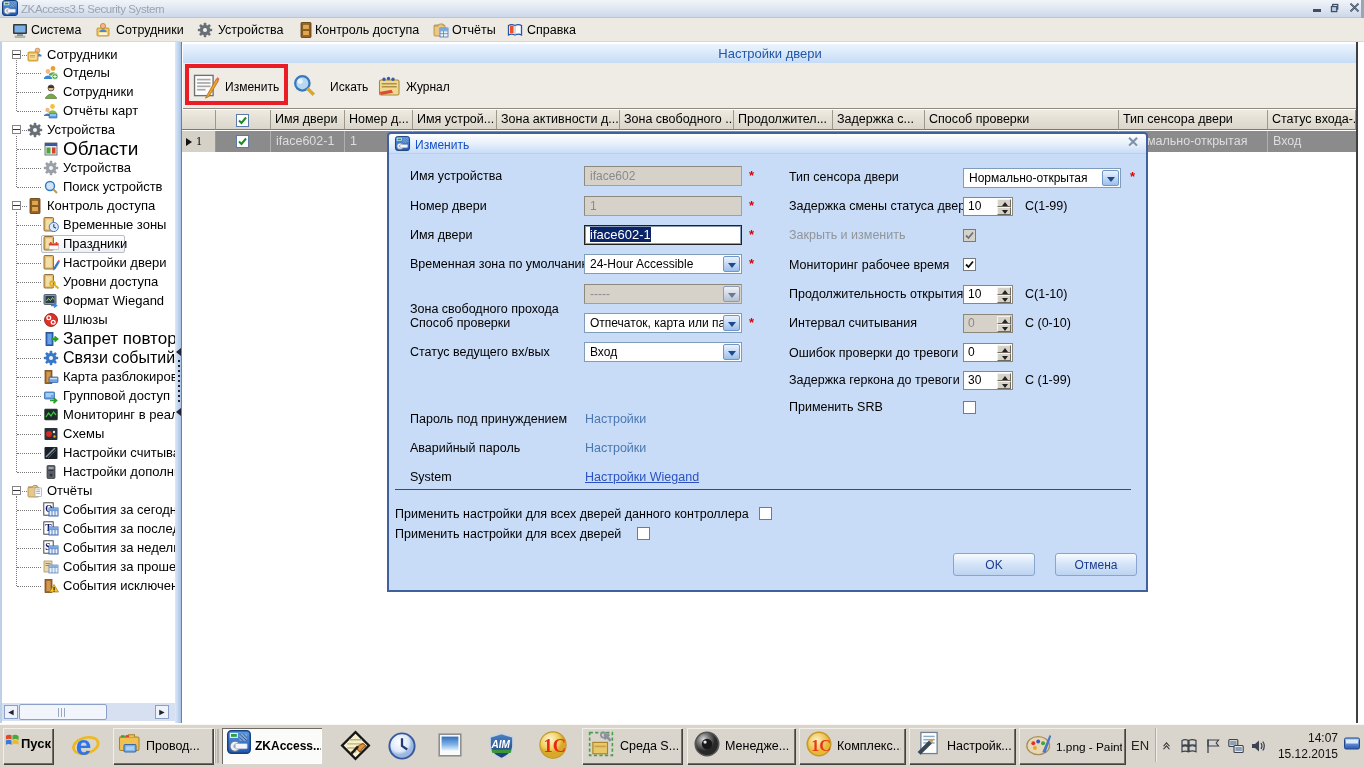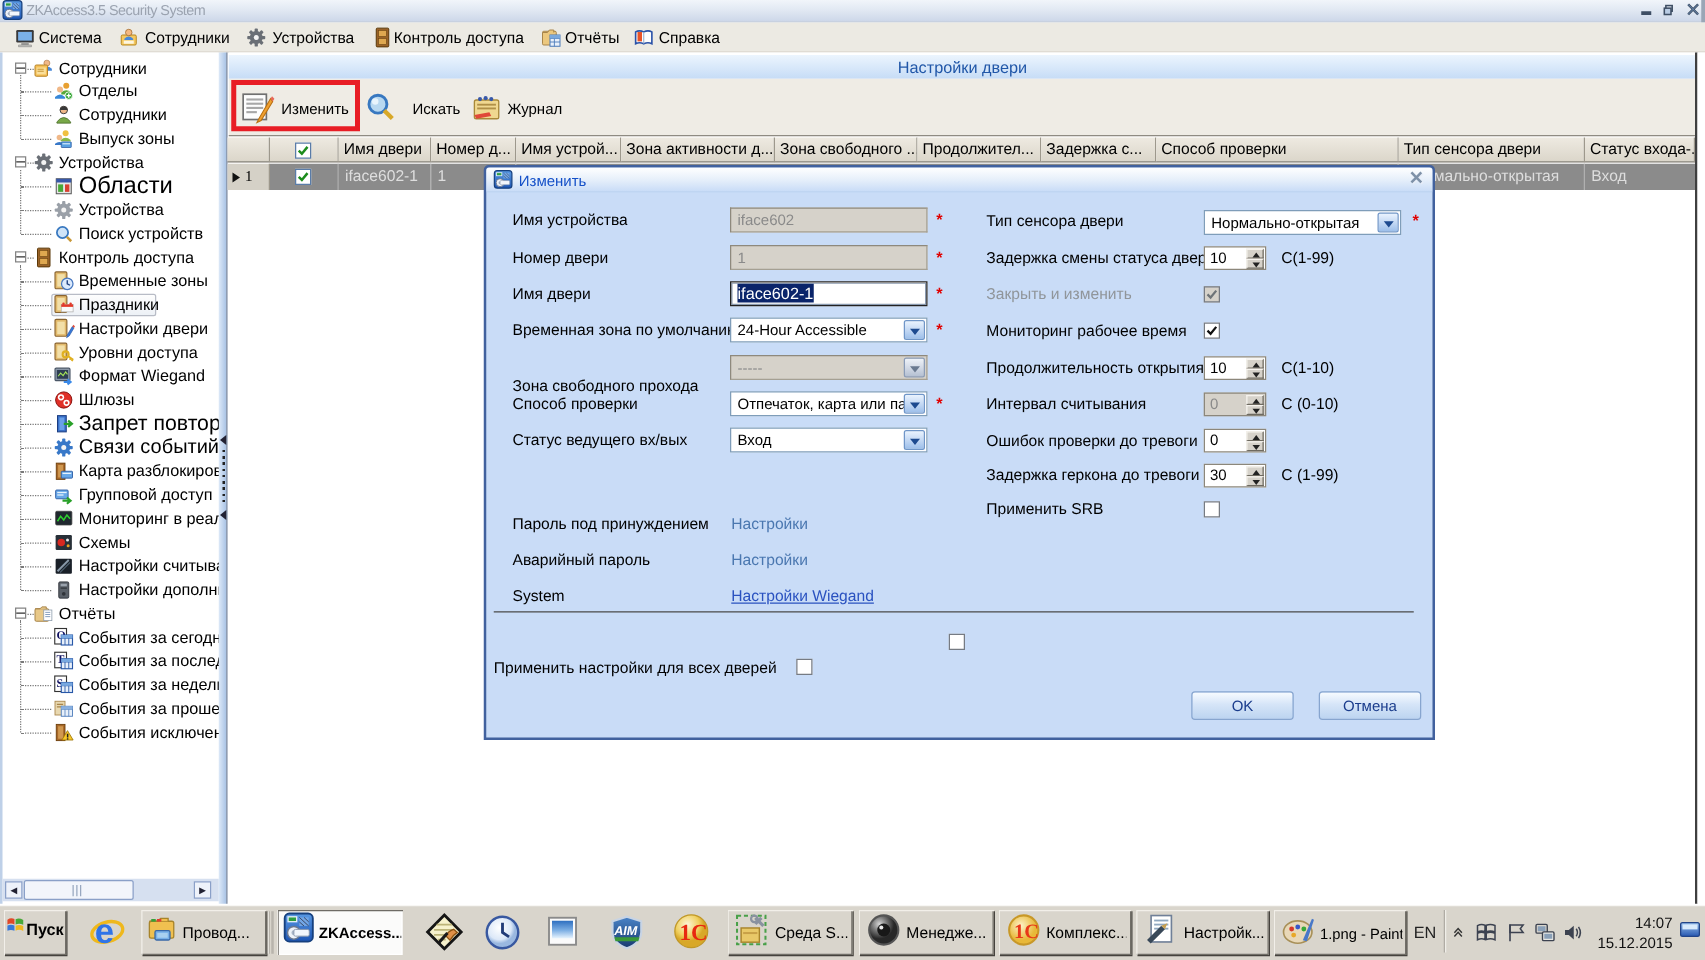--- a/index.html
+++ b/index.html
@@ -160,21 +160,21 @@
   </svg>
 <div class="a" style="left:63px;top:83.44px;height:18px;line-height:18px;font-size:13px;white-space:nowrap;width:114px;overflow:hidden">Сотрудники</div>
 <svg class="a" style="left:43px;top:103.41px" width="16" height="16" viewBox="0 0 16 16">
     <circle cx="9.5" cy="3.5" r="2.4" fill="#f0c040"></circle>
     <path d="M5.5 9 Q9.5 5.5 13.5 9 L13.5 10 L5.5 10 Z" fill="#88b848"></path>
     <circle cx="4.5" cy="7" r="2.2" fill="#f0b888"></circle>
     <path d="M1 12 Q4.5 9 8 12 L8 13 L1 13 Z" fill="#3878c8"></path>
     <rect x="6" y="10.5" width="8" height="4.5" rx="0.5" fill="#58a0e0" stroke="#2858a0" stroke-width="0.6"></rect>
     <rect x="7" y="11.5" width="6" height="1" fill="#cce4f8"></rect>
   </svg>
-<div class="a" style="left:63px;top:102.41px;height:18px;line-height:18px;font-size:13px;white-space:nowrap;width:114px;overflow:hidden">Выпуск зоны</div>
+<div class="a" style="left:63px;top:102.41px;height:18px;line-height:18px;font-size:13px;white-space:nowrap;width:114px;overflow:hidden">Отчёты карт</div>
 <div class="a exp" style="left:12px;top:125.38px"></div>
 <div class="a" style="left:13px;top:129.38px;width:7px;height:1px;background:#333"></div>
 <div class="a hln" style="left:22px;top:130.38px;width:5px"></div>
 <svg class="a" style="left:27px;top:122.38px" width="16" height="16" viewBox="0 0 16 16">
     <rect x="6.7" y="0.8" width="2.6" height="3" rx="0.7" fill="#6a6f76" transform="rotate(0 8 8)"></rect>
     <rect x="6.7" y="0.8" width="2.6" height="3" rx="0.7" fill="#6a6f76" transform="rotate(45 8 8)"></rect>
     <rect x="6.7" y="0.8" width="2.6" height="3" rx="0.7" fill="#6a6f76" transform="rotate(90 8 8)"></rect>
     <rect x="6.7" y="0.8" width="2.6" height="3" rx="0.7" fill="#6a6f76" transform="rotate(135 8 8)"></rect>
     <rect x="6.7" y="0.8" width="2.6" height="3" rx="0.7" fill="#6a6f76" transform="rotate(180 8 8)"></rect>
     <rect x="6.7" y="0.8" width="2.6" height="3" rx="0.7" fill="#6a6f76" transform="rotate(225 8 8)"></rect>
@@ -494,20 +494,21 @@
 <div class="ast" style="left:360px;top:92.9px">*</div>
 <div class="ast" style="left:360px;top:122.2px">*</div>
 <div class="ast" style="left:360px;top:180.8px">*</div>
 <div class="lab" style="left:21px;top:278px">Пароль под принуждением</div>
 <div class="lab" style="left:196px;top:278px;color:#4a77b0">Настройки</div>
 <div class="lab" style="left:21px;top:307px">Аварийный пароль</div>
 <div class="lab" style="left:196px;top:307px;color:#4a77b0">Настройки</div>
 <div class="lab" style="left:21px;top:335.5px">System</div>
 <div class="lab" style="left:196px;top:335.5px;color:#2a52c0;text-decoration:underline">Настройки Wiegand</div>
 <div class="a" style="left:6px;top:355px;width:736px;height:1px;background:#4a4a4a"></div>
+<div class="lab" style="left:6px;top:373px">Применить настройки для всех дверей данного контроллера</div>
 <div class="cb" style="left:370px;top:373px"></div>
 <div class="lab" style="left:6px;top:393px">Применить настройки для всех дверей</div>
 <div class="cb" style="left:248px;top:393px"></div>
 <div class="btn" style="left:564px;top:419px">OK</div>
 <div class="btn" style="left:666px;top:419px">Отмена</div>
 <div class="lab" style="left:400px;top:35.8px;max-width:175px;overflow:hidden">Тип сенсора двери</div>
 <div class="lab" style="left:400px;top:65.1px;max-width:175px;overflow:hidden">Задержка смены статуса двери</div>
 <div class="lab" style="left:400px;top:94.4px;max-width:175px;overflow:hidden;color:#90959a">Закрыть и изменить</div>
 <div class="lab" style="left:400px;top:123.7px;max-width:175px;overflow:hidden">Мониторинг рабочее время</div>
 <div class="lab" style="left:400px;top:153px;max-width:175px;overflow:hidden">Продолжительность открытия</div>

